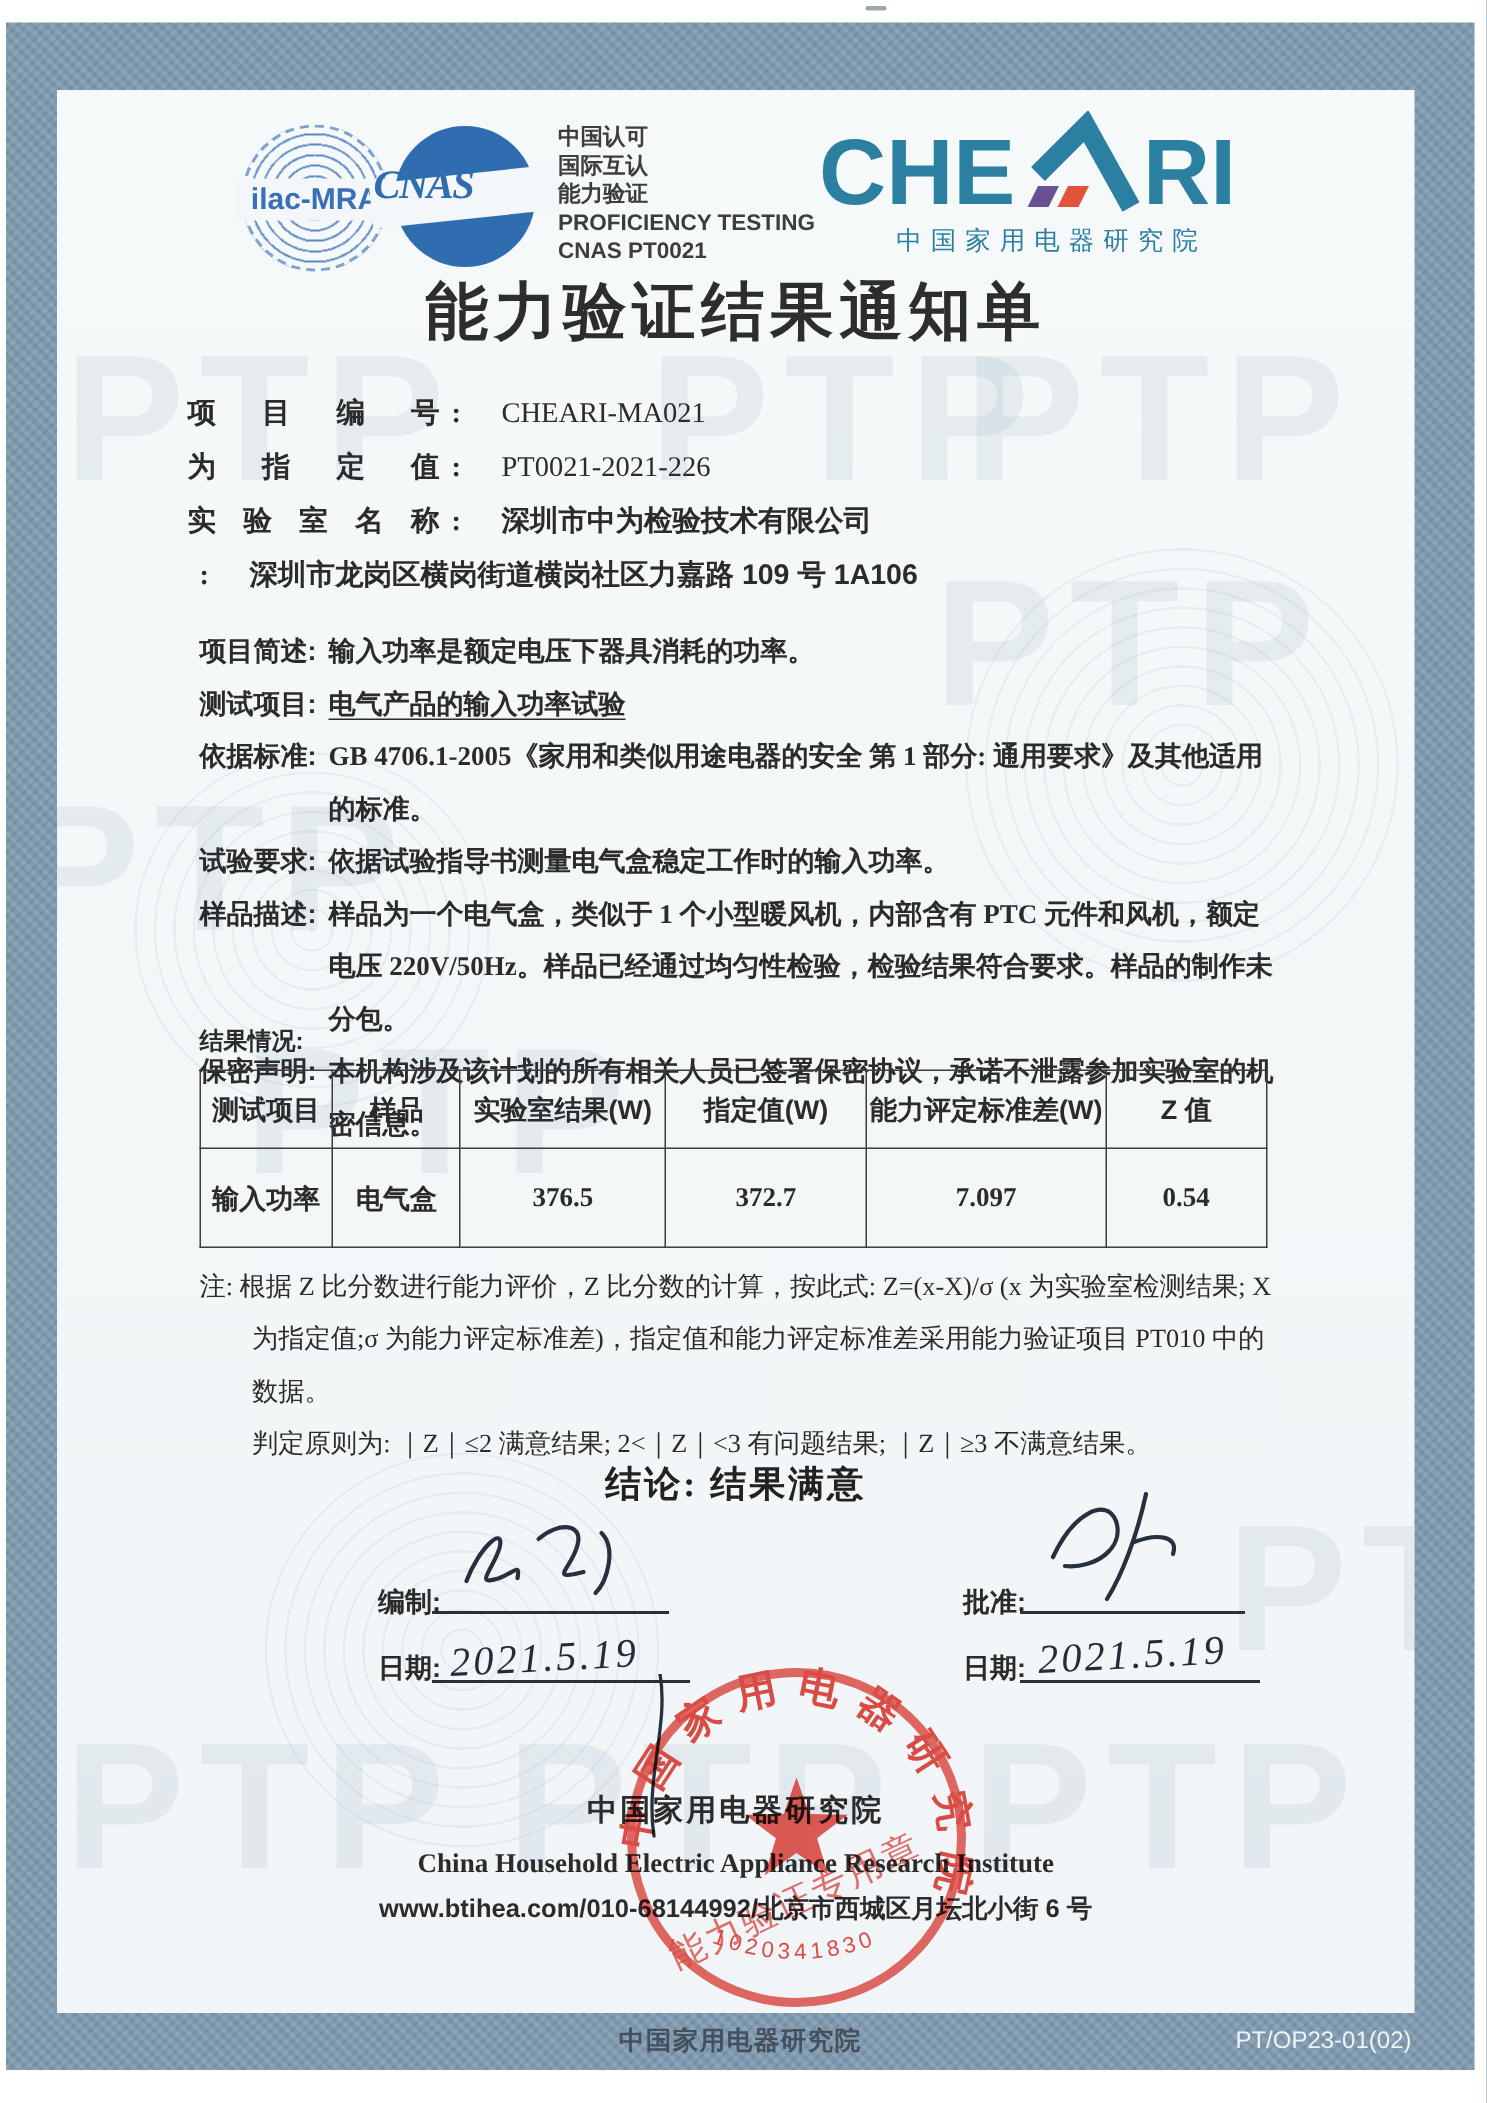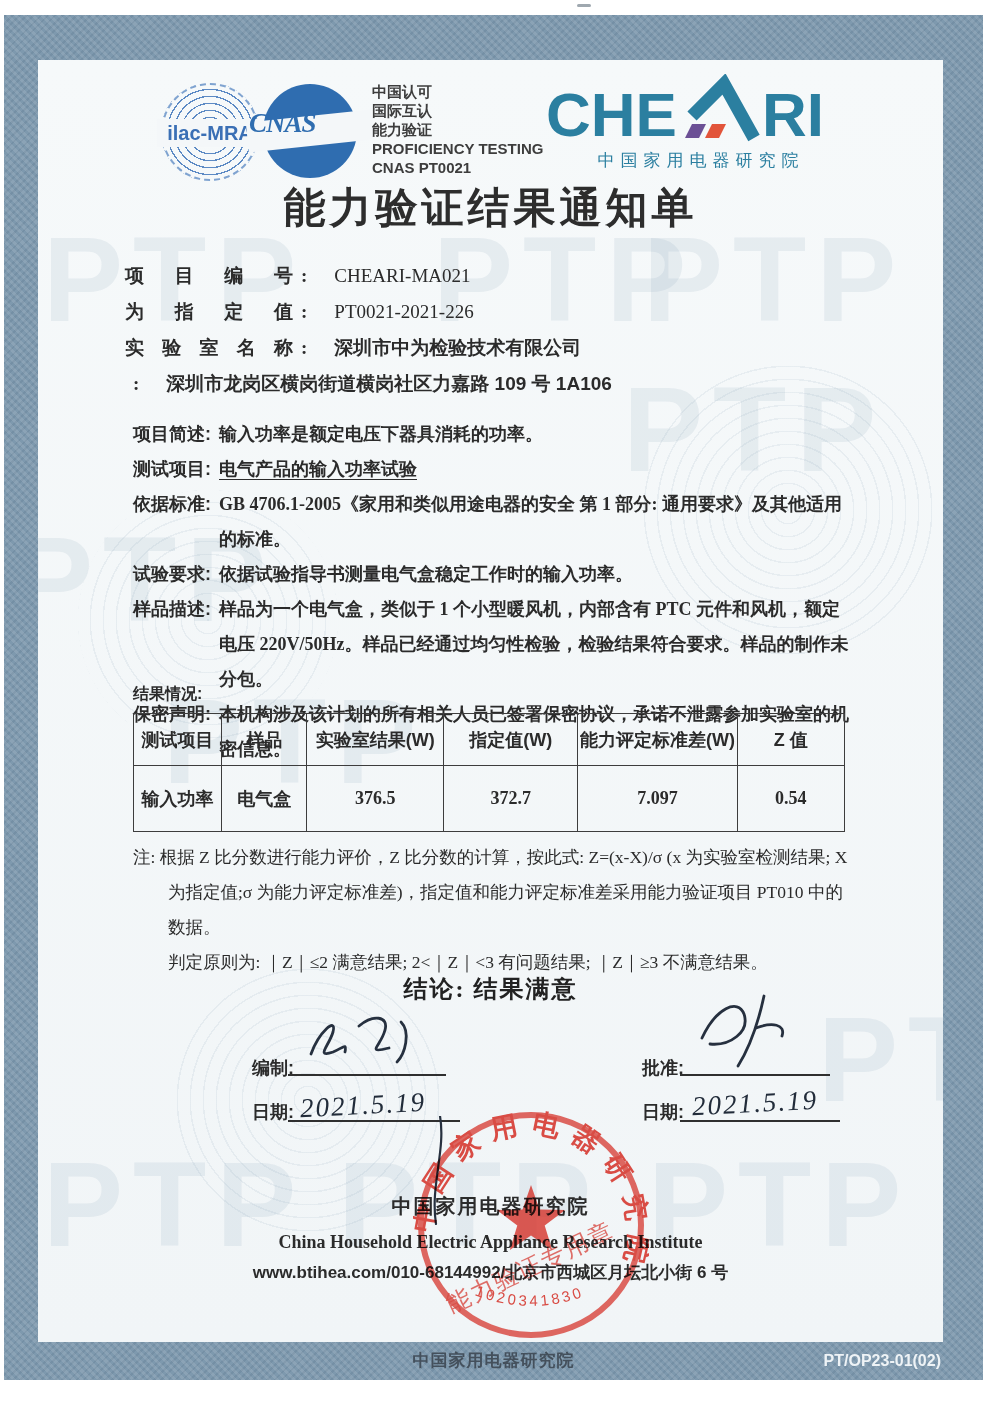--- a/index.html
+++ b/index.html
@@ -105,21 +105,21 @@
   .f-contact{position:absolute;left:0;right:0;top:1201px;text-align:center;font-family:var(--sans);font-weight:bold;font-size:17px;}
 
   
   .stamp{position:absolute;left:375px;top:1047px;z-index:3;mix-blend-mode:multiply;opacity:.88;}
 
   
   .footer-bar{position:absolute;left:0;right:0;bottom:0;height:38px;}
   .fb-center{position:absolute;left:0;right:0;top:0;line-height:38px;text-align:center;
     font-family:var(--sans);font-weight:bold;font-size:17px;color:#44505c;letter-spacing:1px;}
   .fb-right{position:absolute;right:42px;top:0;line-height:38px;
-    font-family:var(--sans);font-weight:bold;font-size:16px;color:#eef3f6;}
+    font-family:var(--sans);font-weight:normal;font-size:16px;color:#eef3f6;}
 </style>
 </head>
 <body>
 
 <div class="speck"></div>
 
 <div class="frame">
   <div class="page">
 
     <div class="wm-layer">

